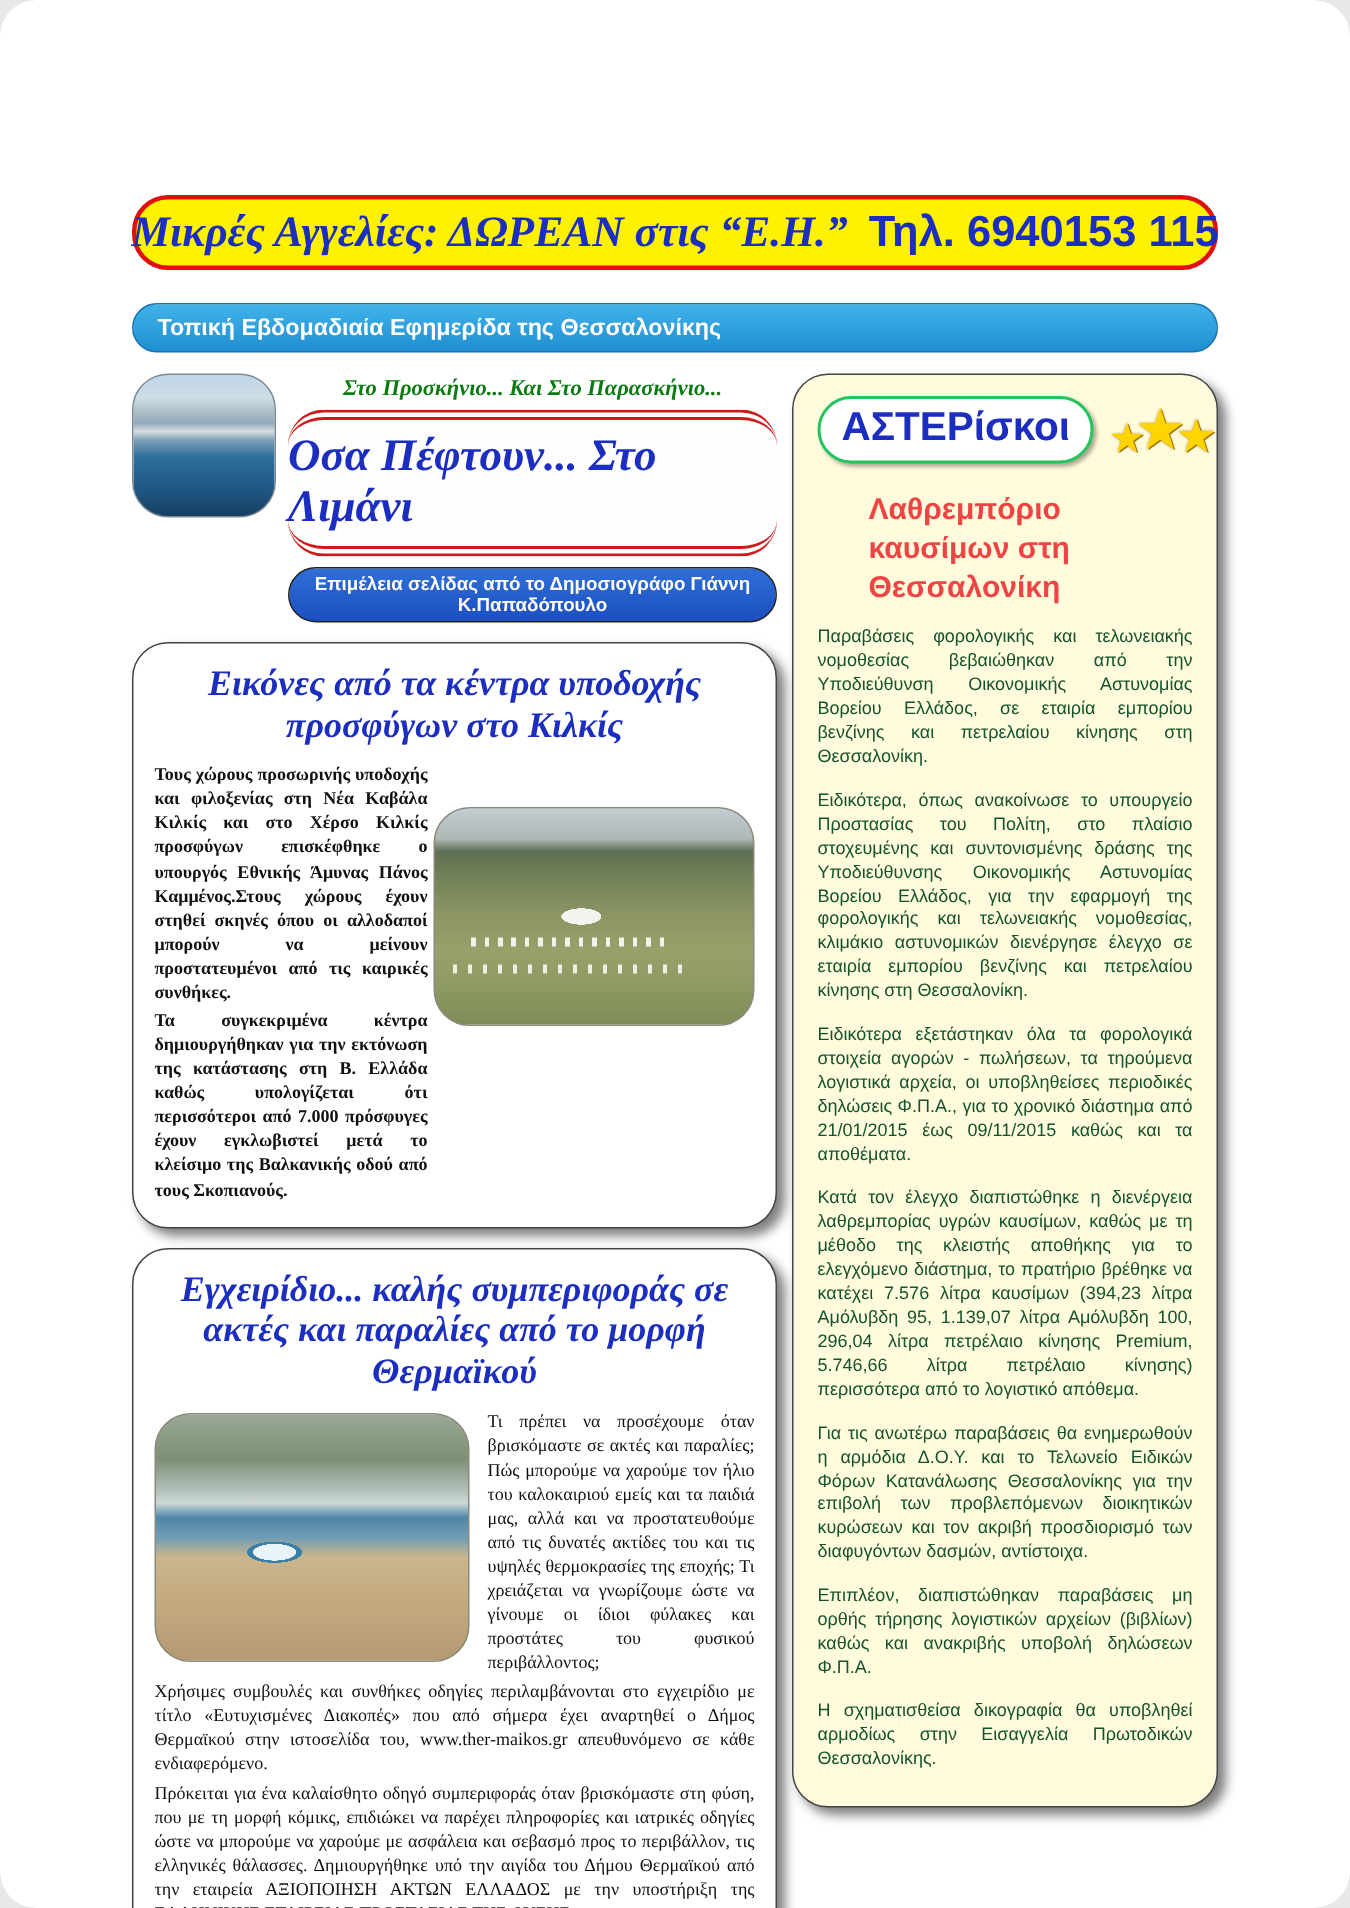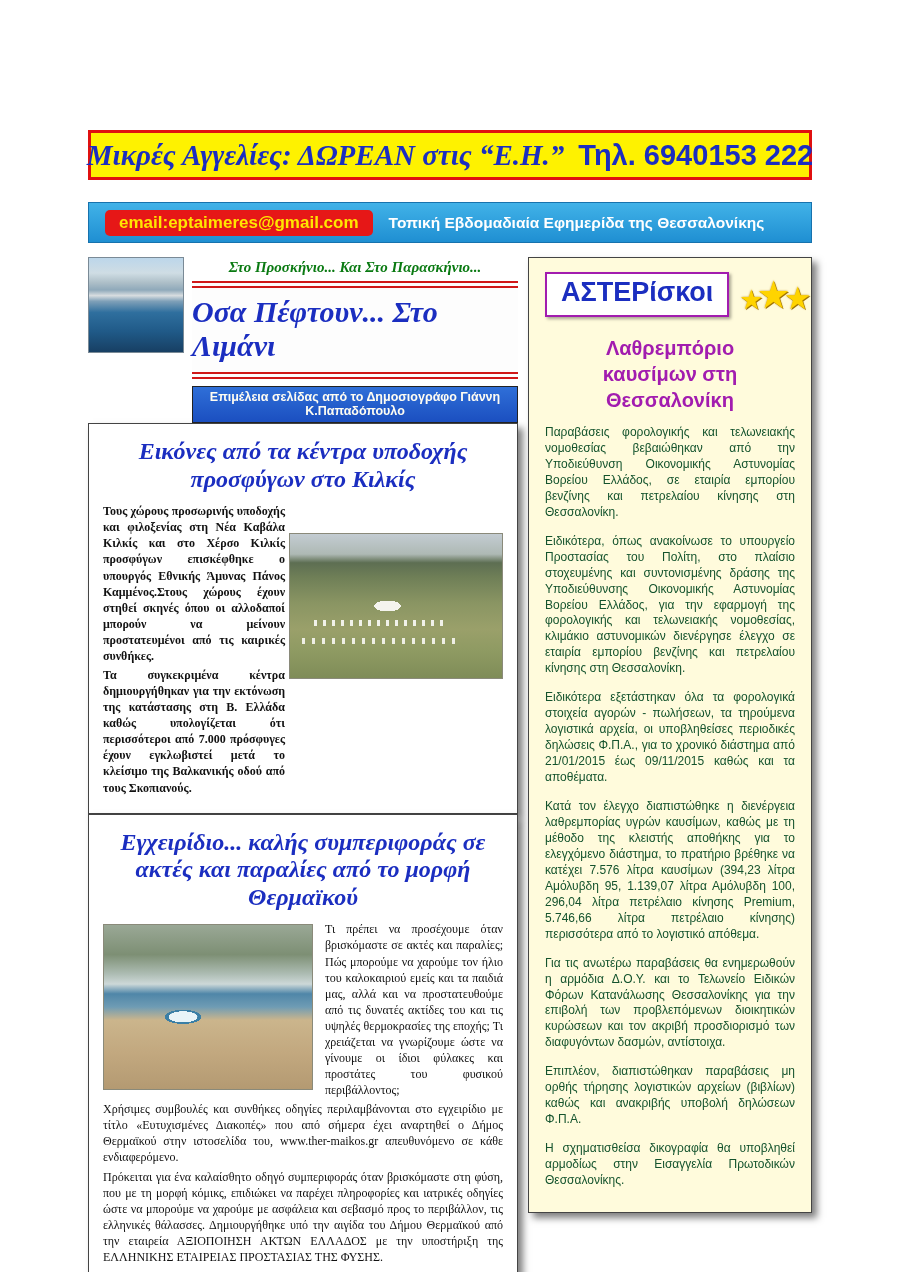--- a/index.html
+++ b/index.html
@@ -1,15 +1,15 @@
 <!DOCTYPE html>
 <html><head>
 <meta charset="utf-8">
 <style>
-  * { margin:0; padding:0; box-sizing:border-box; }
+  * { margin:0; padding:0; box-sizing:border-box;border-radius:24px; }
   html,body { background:#e8e8e8; }
   .page {
     width:900px; height:1272px; margin:0 auto; background:#ffffff;
     position:relative; overflow:hidden;
     font-family:"Liberation Serif", serif; color:#111;
   }
   .content { position:absolute; left:88px; top:130px; width:724px; }
 
   
   .classifieds-banner {
@@ -60,21 +60,21 @@
   }
   .headline { font:bold italic 30px "Liberation Serif", serif; color:#1b2ec0; }
   .byline-bar {
     margin-top:7px; background:linear-gradient(#2f6fd8,#1b4fc0); border:1px solid #222;
     color:#fffdf2; text-align:center; font:bold 12.5px "Liberation Sans", sans-serif;
     padding:3px 0 4px;
   }
 
   
   .article {
-    border:1px solid #444; background:#ffffff;
+    margin-top:13px; border:1px solid #444; background:#ffffff;
     box-shadow:5px 5px 7px rgba(0,0,0,.5); padding:12px 14px 14px;
   }
   .article-title {
     text-align:center; color:#1b2ec0; font:bold italic 24px "Liberation Serif", serif;
     line-height:1.15; margin:2px 10px 10px;
   }
   .body-text p {
     font-size:12px; line-height:1.34; text-align:justify; margin-bottom:3px;
   }
   .a1-body { display:flex; gap:4px; margin-top:6px;font-weight:bold; }
@@ -102,52 +102,51 @@
   .a2-tail { clear:none; }
 
   
   .asteriskoi-panel {
     background:#fffbdc; border:1px solid #444; box-shadow:5px 5px 7px rgba(0,0,0,.5);
     padding:14px 16px 10px; min-height:836px;
     font-family:"Liberation Sans", sans-serif;
   }
   .panel-header { display:flex; align-items:center; gap:10px; }
   .asteriskoi-box {
-    background:#ffffff; border:2px solid #a21caf; padding:3px 14px 7px;
+    background:#ffffff; border:2px solid #22c55e; padding:3px 14px 7px;
     font:bold 27px "Liberation Sans", sans-serif; color:#1b2ec0;
     box-shadow:2px 2px 3px rgba(0,0,0,.35);
   }
   .stars { display:flex; align-items:flex-end; line-height:1; }
   .star { color:#ffd400; text-shadow:0 0 2px #b8860b, 1px 1px 0 #9a7000; }
   .star.s1 { font-size:27px; }
   .star.s2 { font-size:38px; margin-left:-7px; }
   .star.s3 { font-size:31px; margin-left:-7px; }
   .right-article-title {
-    text-align:center; color:#a21caf; font:bold 20px "Liberation Sans", sans-serif;
+    text-align:left; color:#ef4444; font:bold 20px "Liberation Sans", sans-serif;
     line-height:1.3; margin:18px 34px 12px;
   }
   .right-body p {
     font-size:12px; line-height:1.33; text-align:justify; color:#14532d;
     margin-bottom:13px;
   }
 </style>
 </head>
 <body>
 
 <div class="page">
   <div class="content">
 
     <div class="classifieds-banner">
       <span class="classifieds-text">Μικρές Αγγελίες: ΔΩΡΕΑΝ στις “Ε.Η.”</span>
-      <span class="classifieds-phone">Τηλ. 6940153 222</span>
+      <span class="classifieds-phone">Τηλ. 6940153 115</span>
     </div>
 
     <div class="masthead">
       <div class="masthead-top">
-        <span class="email-box">email:eptaimeres@gmail.com</span>
         <span class="tagline">Τοπική Εβδομαδιαία Εφημερίδα της Θεσσαλονίκης</span>
       </div>
     </div>
 
     <div class="columns">
 
       <div class="left-col">
 
         <div class="top-section">
           <div class="port-photo"></div>

